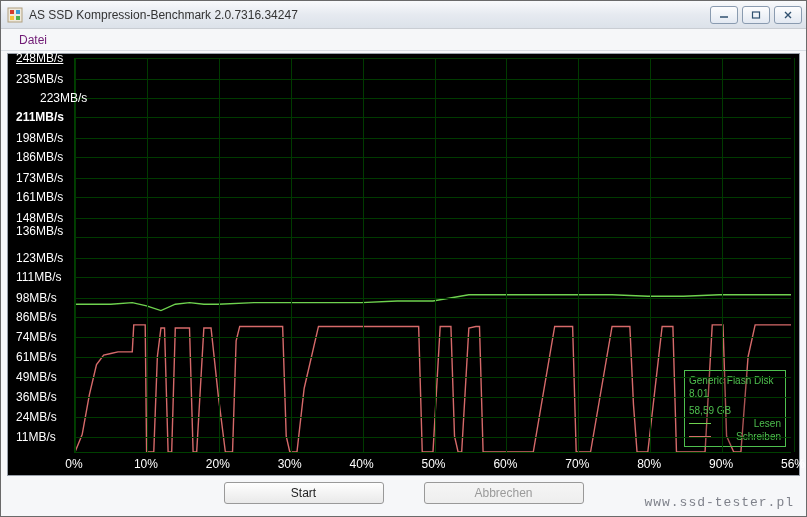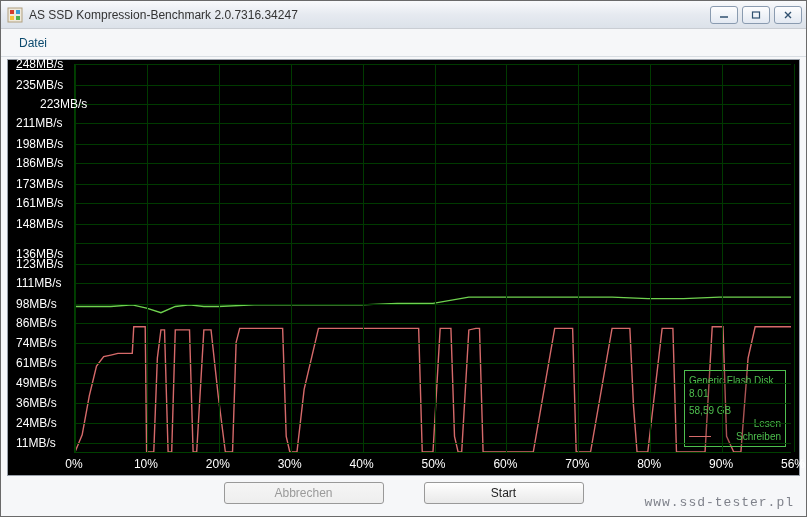--- a/index.html
+++ b/index.html
@@ -41,27 +41,27 @@
 .win-buttons { display: flex; gap: 4px; }
 .win-btn {
   width: 28px; height: 18px;
   border: 1px solid #8a9bb0;
   border-radius: 3px;
   background: linear-gradient(to bottom, #fdfdfe, #e3e9f2);
   display: flex; align-items: center; justify-content: center;
   font-size: 10px; color: #30506f;
 }
 .menubar {
-  height: 28px;
+  height: 22px;
   padding: 0 10px;
   display: flex;
   align-items: center;
   background: #f6f7f9;
   border-bottom: 1px solid #d8dde3;
-  color: #0c4a6e;
+  color: #701a75;
 }
 .menu-item { padding: 2px 8px; }
 .client {
   flex: 1;
   position: relative;
   background: #f6f7f9;
   padding: 2px 6px 6px 6px;
   display: flex;
   flex-direction: column;
 }
@@ -225,43 +225,43 @@
     <div class="ylabel" style="top: 383.391px;">11MB/s</div>
         <div class="ylabel" style="top: 362.581px;">24MB/s</div>
         <div class="ylabel" style="top: 343.371px;">36MB/s</div>
         <div class="ylabel" style="top: 322.56px;">49MB/s</div>
         <div class="ylabel" style="top: 303.351px;">61MB/s</div>
         <div class="ylabel" style="top: 282.54px;">74MB/s</div>
         <div class="ylabel" style="top: 263.331px;">86MB/s</div>
         <div class="ylabel" style="top: 244.121px;">98MB/s</div>
         <div class="ylabel" style="top: 223.31px;">111MB/s</div>
         <div class="ylabel" style="top: 204.101px;">123MB/s</div>
-        <div class="ylabel" style="top: 194px;">136MB/s</div>
+        <div class="ylabel" style="top: 177px;">136MB/s</div>
         <div class="ylabel" style="top: 164.081px;">148MB/s</div>
         <div class="ylabel" style="top: 143.27px;">161MB/s</div>
         <div class="ylabel" style="top: 124.06px;">173MB/s</div>
         <div class="ylabel" style="top: 103.25px;">186MB/s</div>
         <div class="ylabel" style="top: 84.0403px;">198MB/s</div>
-        <div class="ylabel" style="top: 63.2298px;">211MB/s</div>
+        <div class="ylabel" style="top: 63.2298px; font-weight: bold;">211MB/s</div>
         <div class="ylabel" style="top: 44.0202px; margin-left: 24px;">223MB/s</div>
         <div class="ylabel" style="top: 24.8105px;">235MB/s</div>
         <div class="ylabel" style="top: 4px; text-decoration: underline;">248MB/s</div>
         <div class="xlabel" style="left: 66px;">0%</div>
         <div class="xlabel" style="left: 137.9px;">10%</div>
         <div class="xlabel" style="left: 209.8px; text-align: center;">20%</div>
         <div class="xlabel" style="left: 281.7px;">30%</div>
         <div class="xlabel" style="left: 353.6px;">40%</div>
         <div class="xlabel" style="left: 425.5px;">50%</div>
         <div class="xlabel" style="left: 497.4px;">60%</div>
         <div class="xlabel" style="left: 569.3px;">70%</div>
         <div class="xlabel" style="left: 641.2px;">80%</div>
         <div class="xlabel" style="left: 713.1px;">90%</div>
         <div class="xlabel" style="left: 785px;">56%</div>
       </div>
 
     <div class="button-row">
+      <div class="btn">Start</div>
       <div class="btn disabled">Abbrechen</div>
-      <div class="btn">Start</div>
     </div>
 
     <div class="watermark">www.ssd-tester.pl</div>
   </div>
 </div>
 
 </body></html>

